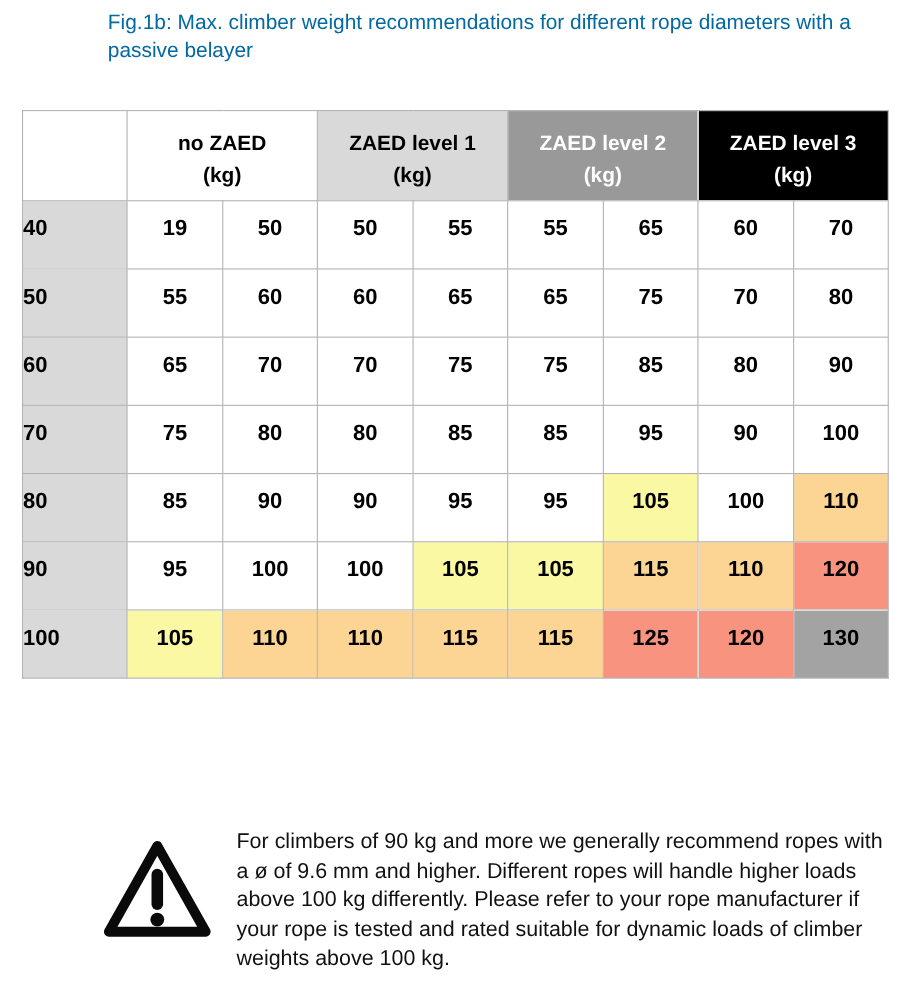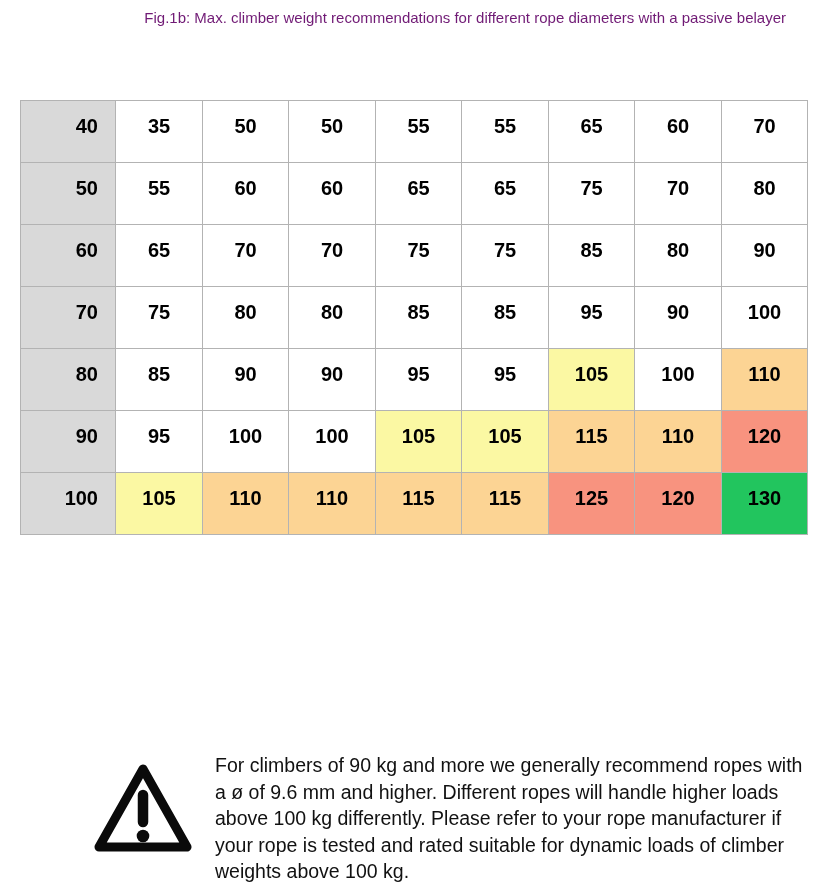--- a/index.html
+++ b/index.html
@@ -7,24 +7,23 @@
     width: 824px; height: 896px;
     background: #ffffff;
     font-family: "Liberation Sans", sans-serif;
     color: #000;
     overflow: hidden;
   }
   #caption {
     position: absolute;
     left: 98px; top: 8px;
     width: 688px;
-    font-size: 15px;
+    font-size: 19px;
     line-height: 1.38;
-    color: #701a75;
-    text-align: right;
+    color: #0369a1;
   }
   #weight-table {
     position: absolute;
     left: 20px; top: 100px;
     border-collapse: collapse;
     table-layout: fixed;
     font-weight: bold;
   }
   #weight-table td, #weight-table th {
     border: 1px solid #b3b3b3;
@@ -59,21 +58,21 @@
   
   tr.data-row td {
     height: 62px;
     font-size: 20px;
     text-align: center;
     padding-top: 14px;
     background: #ffffff;
   }
   tr.data-row td.rowlabel {
     background: #d9d9d9;
-    text-align: right;
+    text-align: left;
     padding-right: 17px;
     border-right: 3px solid #141414;
   }
   tr.data-row:last-child td { border-bottom: 2px solid #8c8c8c; }
   #warning {
     position: absolute;
     left: 93px; top: 752px;
     width: 718px;
     display: flex;
     align-items: flex-start;
@@ -98,23 +97,42 @@
     <col style="width:87px">
       <col style="width:86px">
     <col style="width:87px">
       <col style="width:86px">
     <col style="width:87px">
       <col style="width:86px">
     <col style="width:87px">
       <col style="width:86px">
   </colgroup>
   <tbody>
+    <tr class="group-row" id="group-row">
+      <td class="blank"></td>
+    <th colspan="2" style="background: rgb(255, 255, 255); color: rgb(0, 0, 0);">
+          <div>no ZAED</div>
+          <div>(kg)</div>
+        </th>
+        <th colspan="2" style="background: rgb(217, 217, 217); color: rgb(0, 0, 0);">
+          <div>ZAED level 1</div>
+          <div>(kg)</div>
+        </th>
+        <th colspan="2" style="background: rgb(153, 153, 153); color: rgb(255, 255, 255);">
+          <div>ZAED level 2</div>
+          <div>(kg)</div>
+        </th>
+        <th colspan="2" style="background: rgb(0, 0, 0); color: rgb(255, 255, 255);">
+          <div>ZAED level 3</div>
+          <div>(kg)</div>
+        </th>
+      </tr>
   <tr class="data-row">
         <td class="rowlabel">40</td>
-        <td>35</td>
+        <td>19</td>
         <td>50</td>
         <td>50</td>
         <td>55</td>
         <td>55</td>
         <td>65</td>
         <td>60</td>
         <td>70</td>
       </tr>
       <tr class="data-row">
         <td class="rowlabel">50</td>
@@ -173,21 +191,21 @@
       </tr>
       <tr class="data-row">
         <td class="rowlabel">100</td>
         <td style="background: rgb(251, 248, 163);">105</td>
         <td style="background: rgb(252, 212, 148);">110</td>
         <td style="background: rgb(252, 212, 148);">110</td>
         <td style="background: rgb(252, 212, 148);">115</td>
         <td style="background: rgb(252, 212, 148);">115</td>
         <td style="background: rgb(248, 147, 127); margin-left: 36px;">125</td>
         <td style="background: rgb(248, 147, 127);">120</td>
-        <td style="background: #22c55e;">130</td>
+        <td style="background: #a3a3a3;">130</td>
       </tr>
     </tbody>
 </table>
 
 <div id="warning">
   <svg id="warning-icon" width="100" height="92" viewBox="0 0 100 92">
     <polygon points="50,7 94,85 6,85" fill="none" stroke="#0a0a0a" stroke-width="9" stroke-linejoin="round"></polygon>
     <line x1="50" y1="33" x2="50" y2="60" stroke="#0a0a0a" stroke-width="10.5" stroke-linecap="round"></line>
     <circle cx="50" cy="74" r="6.3" fill="#0a0a0a"></circle>
   </svg>

